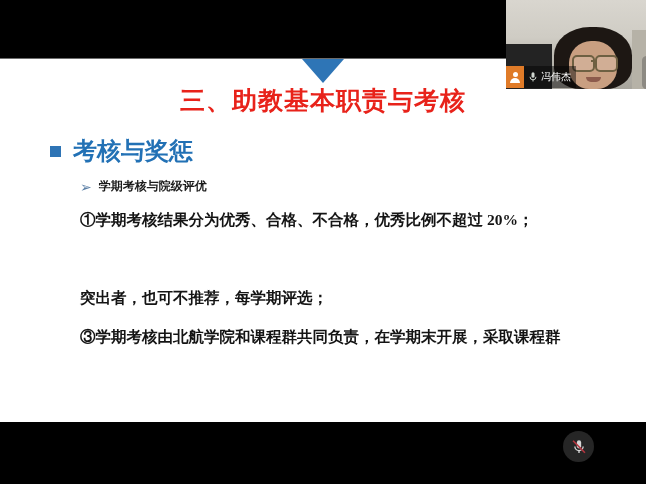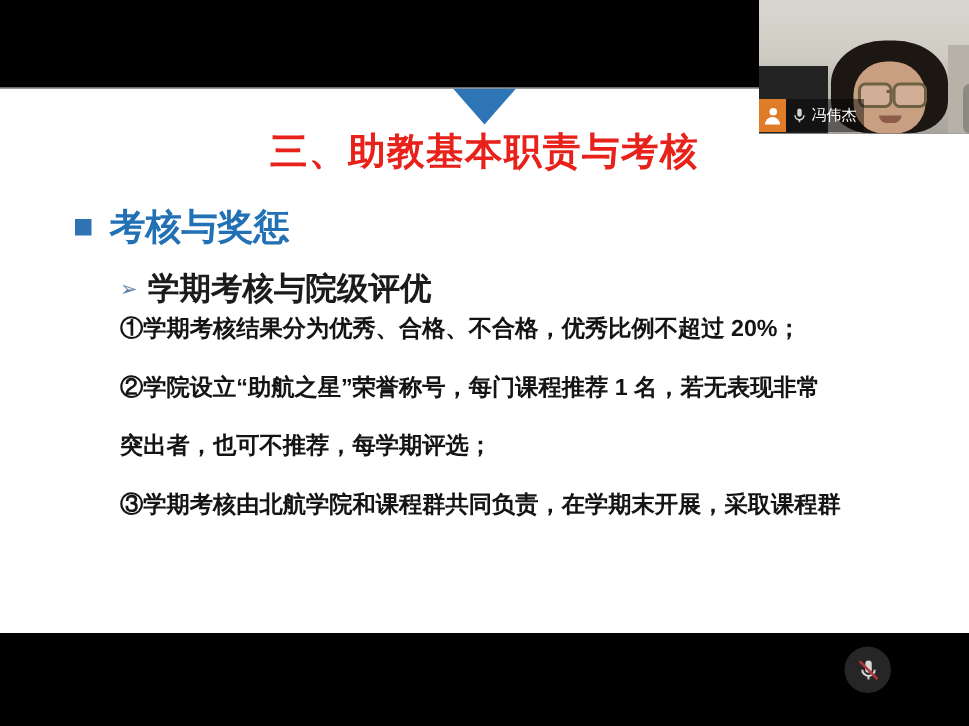--- a/index.html
+++ b/index.html
@@ -28,26 +28,26 @@
     color:#e8221a;font-size:25px;font-weight:bold;letter-spacing:1px;
     font-family:"DejaVu Sans",sans-serif;
   }
 
   .sec-head{position:absolute;left:50px;top:76px;display:flex;align-items:center;gap:12px;}
   .sec-bullet{width:11px;height:11px;background:#2e74b5;display:block;}
   .sec-text{color:#2271b5;font-size:24px;font-weight:bold;font-family:"DejaVu Sans",sans-serif;}
 
   .sub-head{position:absolute;left:80px;top:119px;display:flex;align-items:center;gap:7px;}
   .arrow-bullet{color:#5b7fa6;font-size:14px;line-height:1;}
-  .sub-text{color:#1b1b1b;font-size:21px;font-weight:bold;font-family:"DejaVu Sans",sans-serif;}
+  .sub-text{color:#1b1b1b;font-size:12px;font-weight:bold;font-family:"DejaVu Sans",sans-serif;}
 
   .para{
     position:absolute;left:80px;width:520px;
     color:#141414;font-size:15.5px;font-weight:bold;line-height:1.0;
-    font-family:Liberation Sans, sans-serif;white-space:nowrap;
+    font-family:Liberation Serif, serif;white-space:nowrap;
   }
   .p1{top:153px;}
   .p2a{top:192px;}
   .p2b{top:231px;}
   .p3a{top:270px;}
   .p3b{top:309px;}
   .hl{color:#e8221a;}
 
   
   .bot-band{position:absolute;left:0;top:422px;width:646px;height:62px;background:#000;}
@@ -96,21 +96,20 @@
       <span class="sec-bullet"></span>
       <span class="sec-text">考核与奖惩</span>
     </div>
 
     <div class="sub-head">
       <span class="arrow-bullet">➢</span>
       <span class="sub-text">学期考核与院级评优</span>
     </div>
 
     <div class="para p1">①学期考核结果分为优秀、合格、不合格，优秀比例不超过 20%；</div>
-    <div class="para p2a">②学院设立“助航之星”荣誉称号，每门课程推荐 1 名，若无表现非常</div>
     <div class="para p3a">③学期考核由北航学院和课程群共同负责，在学期末开展，采取课程群</div>
     <div class="para p2b">突出者，也可不推荐，每学期评选；</div>
 
   </div>
 
   <div class="bot-band"></div>
 
   <div class="mic-btn">
     <svg width="18" height="18" viewBox="0 0 20 20">
       <rect x="7.6" y="2.6" width="4.8" height="9" rx="2.4" fill="#d8d8d8"></rect>

